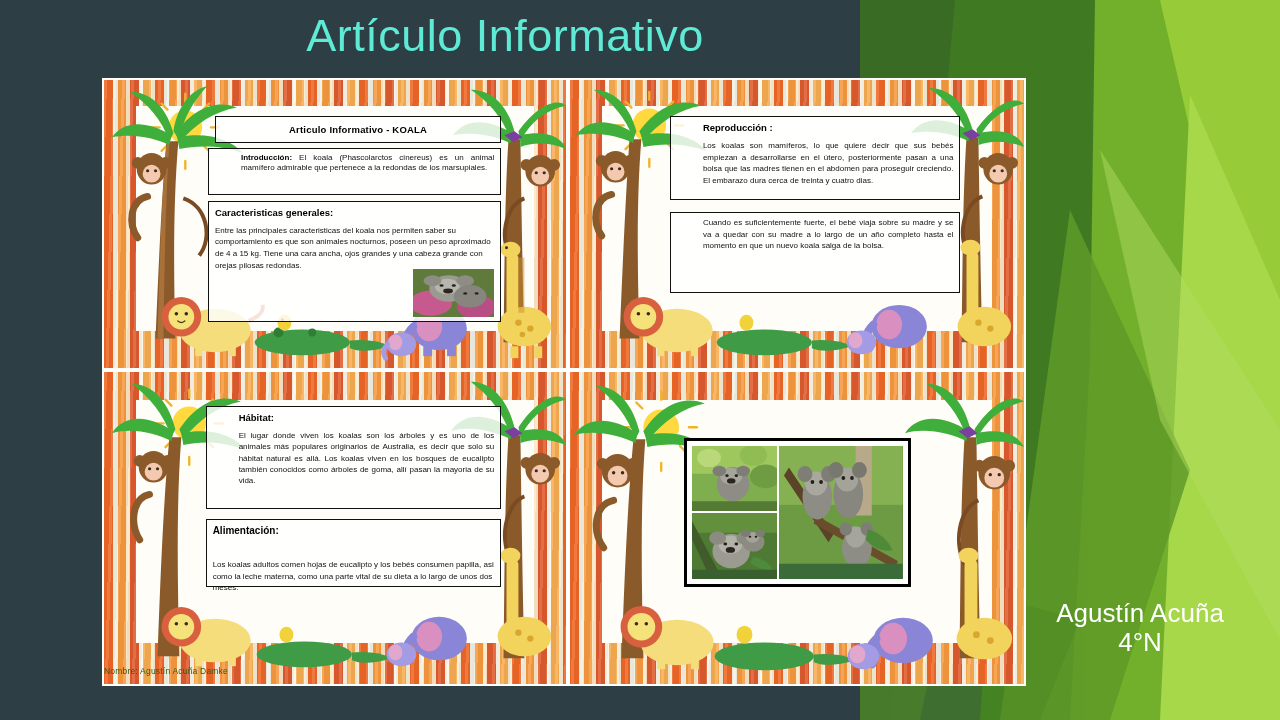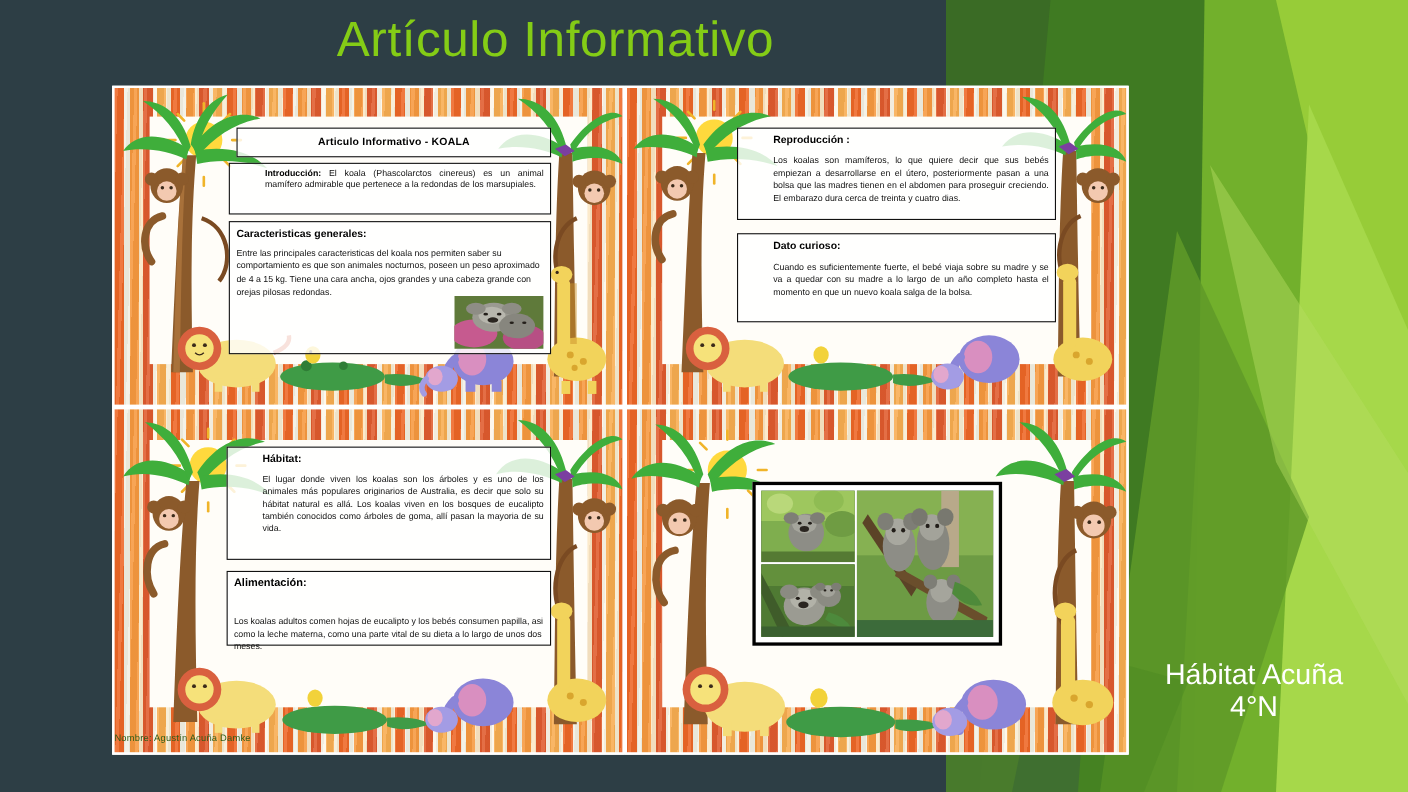--- a/index.html
+++ b/index.html
@@ -11,21 +11,21 @@
   .stage{position:absolute;inset:0;width:1280px;height:720px;overflow:hidden;}
 
   
   .facet{position:absolute;top:0;right:0;width:420px;height:720px;overflow:hidden;}
   .facet svg{display:block;width:420px;height:720px;}
 
   
   .slide-title{
     position:absolute;left:0;top:2px;width:1010px;height:68px;
     display:flex;align-items:center;justify-content:center;
-    color:#84cc16;font-size:45px;font-weight:400;letter-spacing:.5px;
+    color:#5eead4;font-size:45px;font-weight:400;letter-spacing:.5px;
     white-space:nowrap;
   }
 
   
   .poster{
     position:absolute;left:102px;top:78px;width:924px;height:608px;
     background:#ffffff;display:grid;
     grid-template-columns:466px 458px;grid-template-rows:292px 316px;
     gap:0;
   }
@@ -353,21 +353,20 @@
               </g>
           </g>
         </svg>
       </div>
 
       <div class="tbox p2-rep just">
         <span class="h">Reproducción :</span>
         <p>Los koalas son mamíferos, lo que quiere decir que sus bebés empiezan a desarrollarse en el útero, posteriormente pasan a una bolsa que las madres tienen en el abdomen para proseguir creciendo. El embarazo dura cerca de treinta y cuatro dias.</p>
       </div>
       <div class="tbox p2-dato just">
-        <span class="h">Dato curioso:</span>
         <p>Cuando es suficientemente fuerte, el bebé viaja sobre su madre y se va a quedar con su madre a lo largo de un año completo hasta el momento en que un nuevo koala salga de la bolsa.</p>
       </div>
     </div>
 
     <div class="panel">
       <div class="jungle">
         <div class="stripes"></div>
         <div class="board"></div>
       </div>
       <div class="scenery">
@@ -624,17 +623,17 @@
               <path d="M0 86 h100 v14 h-100z" fill="#3b6030"></path>
             </svg>
           </div>
         </div>
       </div>
     </div>
 
   </div>
 
   <div class="author">
-    <span>Hábitat Acuña</span>
+    <span>Agustín Acuña</span>
     <span class="l2">4°N</span>
   </div>
 
 </div>
 
 </body></html>

